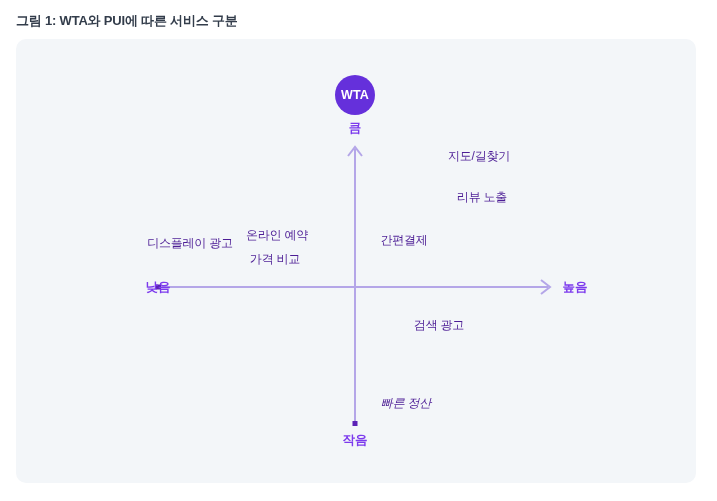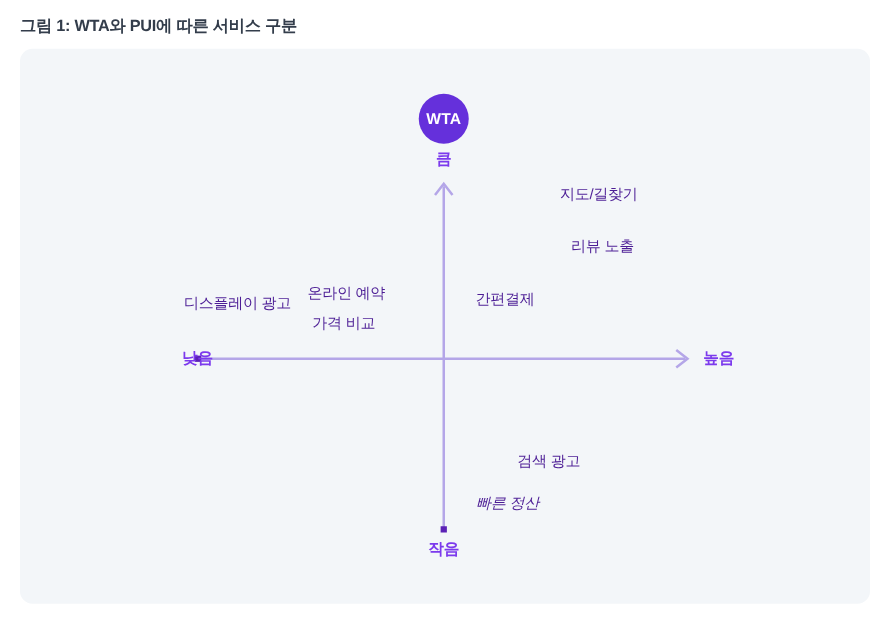--- a/index.html
+++ b/index.html
@@ -67,17 +67,17 @@
   <div class="axis-label axis-label-x-low">낮음</div>
   <div class="axis-label axis-label-x-high">높음</div>
 
   <div>
       <div class="point-label" style="left: 463px; top: 117px;">지도/길찾기</div>
       <div class="point-label" style="left: 466px; top: 158px;">리뷰 노출</div>
       <div class="point-label" style="left: 261px; top: 196px;">온라인 예약</div>
       <div class="point-label" style="left: 388px; top: 201px; text-align: right;">간편결제</div>
       <div class="point-label" style="left: 174px; top: 204px;">디스플레이 광고</div>
       <div class="point-label" style="left: 259px; top: 220px;">가격 비교</div>
-      <div class="point-label" style="left: 423px; top: 286px; margin-top: 44px;">검색 광고</div>
+      <div class="point-label" style="left: 423px; top: 286px;">검색 광고</div>
       <div class="point-label" style="left: 390px; top: 364px; font-style: italic;">빠른 정산</div>
     </div>
 
 </div>
 
 </body></html>

